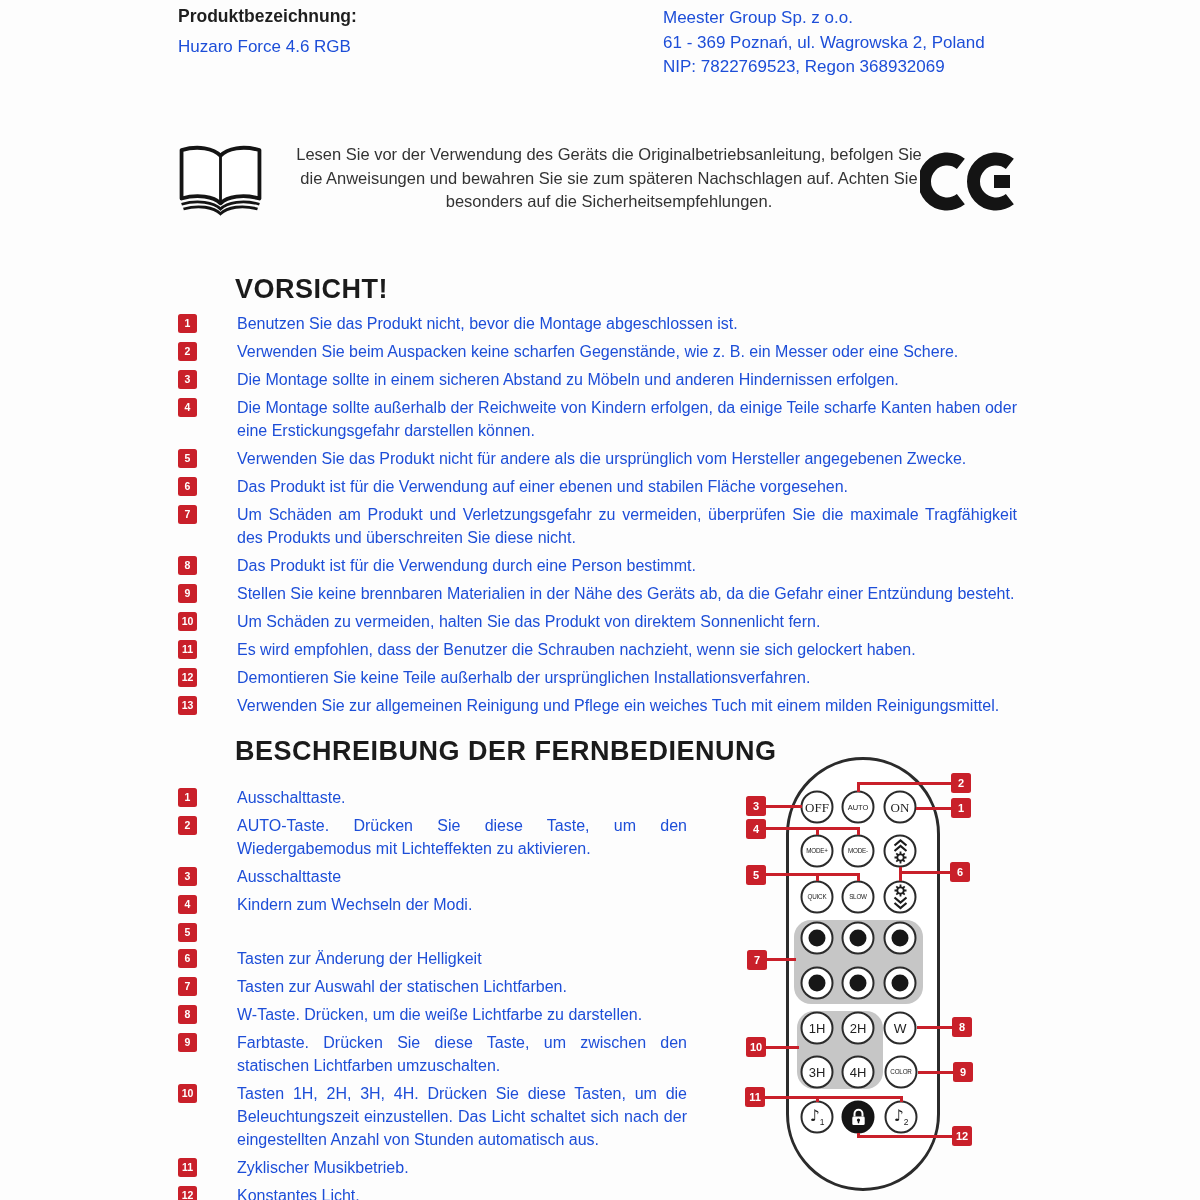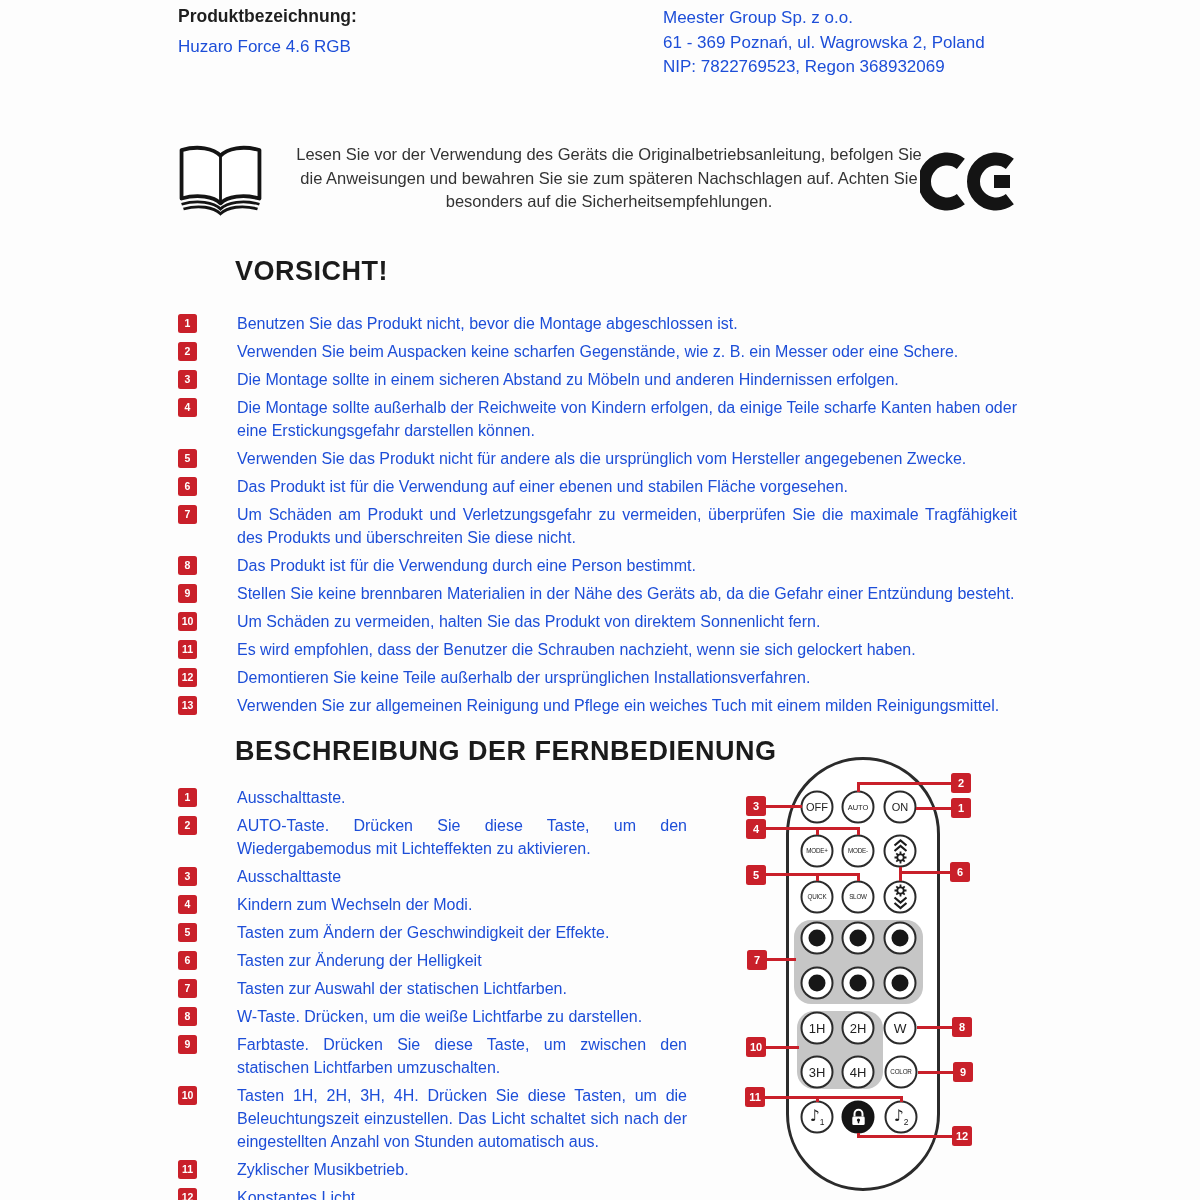--- a/index.html
+++ b/index.html
@@ -34,21 +34,21 @@
     border:3px solid #2b2b2b;border-radius:77px;background:#fff;
   }
   .rc-pad{position:absolute;background:#c6c6c6;border-radius:17px;}
   .rc-btn{
     position:absolute;width:33px;height:33px;border:2px solid #2b2b2b;border-radius:50%;
     background:#fff;display:flex;align-items:center;justify-content:center;
     transform:translate(-50%,-50%);color:#222;line-height:1;text-align:center;
     box-sizing:border-box;
   }
   .rc-btn.dark{background:#151515;border-color:#151515;}
-  .fz-lg{font-size:11px;}
+  .fz-lg{font-size:13px;font-family:Liberation Serif, serif;}
   .fz-md{font-size:7.5px;}
   .fz-sm{font-size:6.3px;letter-spacing:-0.2px;}
   .fz-h{font-size:13px;}
   .fz-w{font-size:13.5px;}
   .rc-dot-core{width:17px;height:17px;border-radius:50%;background:#171717;}
   .rc-music{font-family:"DejaVu Sans",sans-serif;font-size:16px;color:#1d1d1d;}
   .rc-music sub{font-size:8.5px;font-family:"Liberation Sans",sans-serif;}
   .callout{
     position:absolute;width:20px;height:20px;border-radius:2.5px;background:#c9202a;
     color:#fff;font-size:11px;font-weight:700;display:flex;align-items:center;justify-content:center;
@@ -85,21 +85,21 @@
   </div>
   <p class="notice-text abs" style="left:295px;top:143px;width:628px;text-align:center;">Lesen Sie vor der Verwendung des Geräts die Originalbetriebsanleitung, befolgen Sie die Anweisungen und bewahren Sie sie zum späteren Nachschlagen auf. Achten Sie besonders auf die Sicherheitsempfehlungen.</p>
   <div class="abs" style="left:920px;top:150px;">
     <svg width="104" height="64" viewBox="0 0 104 64">
       <path d="M40.85,13.77 A22.5,22.5 0 1 0 40.85,49.23" fill="none" stroke="#141414" stroke-width="13"></path>
       <path d="M89.85,13.77 A22.5,22.5 0 1 0 89.85,49.23" fill="none" stroke="#141414" stroke-width="13"></path>
       <path d="M74,31.5 H90" stroke="#141414" stroke-width="13"></path>
     </svg>
   </div>
 
-  <h2 class="sec-title abs" style="left:235px;top:256px;text-align:center;">VORSICHT!</h2>
+  <h2 class="sec-title abs" style="left:235px;top:274px;text-align:center;">VORSICHT!</h2>
   <div class="nlist list1 abs" style="left:178px;top:312px;width:845px;">
 
       <div class="li">
         <span class="badge">1</span>
         <p class="li-text">Benutzen Sie das Produkt nicht, bevor die Montage abgeschlossen ist.</p>
       </div>
 
       <div class="li">
         <span class="badge">2</span>
         <p class="li-text">Verwenden Sie beim Auspacken keine scharfen Gegenstände, wie z. B. ein Messer oder eine Schere.</p>
@@ -179,21 +179,20 @@
         <p class="li-text">Ausschalttaste</p>
       </div>
 
       <div class="li">
         <span class="badge">4</span>
         <p class="li-text">Kindern zum Wechseln der Modi.</p>
       </div>
 
       <div class="li">
         <span class="badge">5</span>
-        <p class="li-text">Tasten zum Ändern der Geschwindigkeit der Effekte.</p>
       </div>
 
       <div class="li">
         <span class="badge">6</span>
         <p class="li-text">Tasten zur Änderung der Helligkeit</p>
       </div>
 
       <div class="li">
         <span class="badge">7</span>
         <p class="li-text">Tasten zur Auswahl der statischen Lichtfarben.</p>

